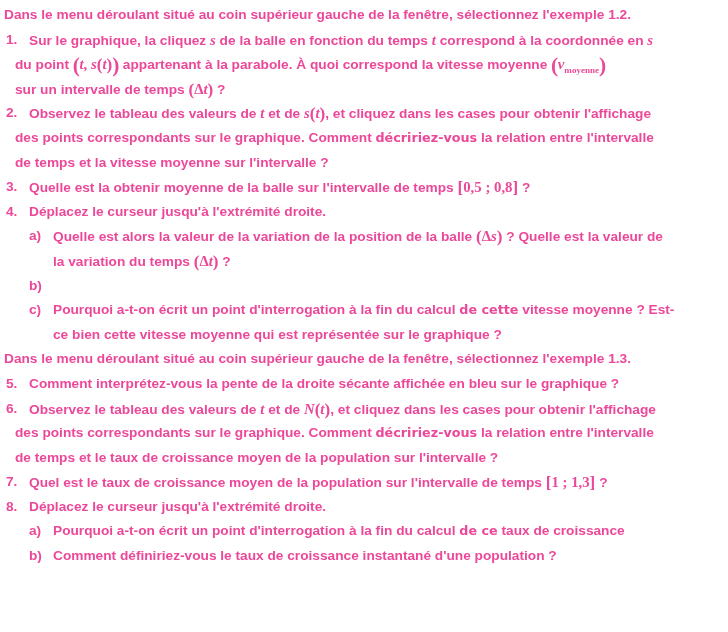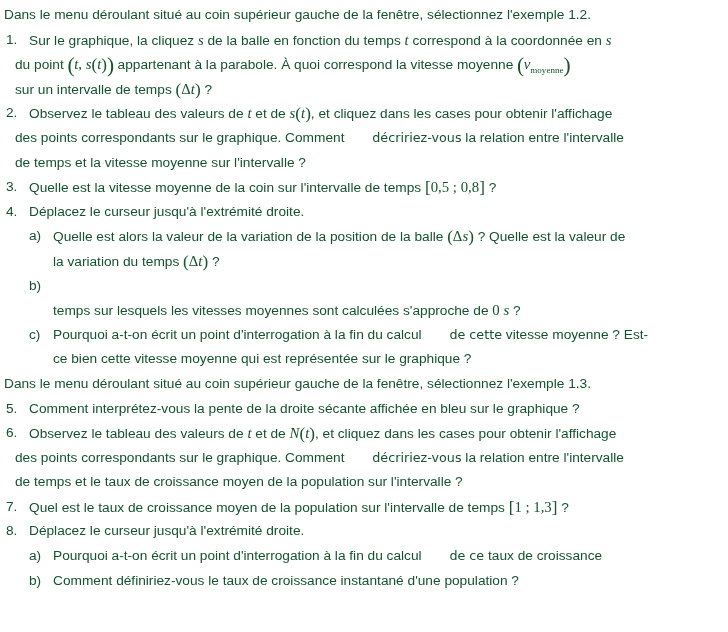--- a/index.html
+++ b/index.html
@@ -14,21 +14,22 @@
     overflow: hidden;
   }
   #doc {
     position: relative;
     box-sizing: border-box;
     width: 728px;
     height: 464px;
     padding-top: 3px;
     font-family: "Liberation Sans", sans-serif;
     font-size: 13.7px;
-    color: #14532d;
+    color: #ec4899;
+    font-weight: bold;
     -webkit-font-smoothing: antialiased;
   }
   .line {
     position: relative;
     height: 24.6px;
     line-height: 24.6px;
     white-space: pre;
     overflow: visible;
   }
   .line.para    { padding-left: 4px;  }
@@ -37,21 +38,21 @@
   .line.sub     { padding-left: 53px; }
   .line.subcont { padding-left: 53px; }
   .marker {
     position: absolute;
     left: 6px;
     top: 0;
   }
   .sub .marker { left: 29px; }
   .plain { font-family: "Liberation Sans", sans-serif; }
   
-  .alt { font-family: "DejaVu Sans", sans-serif; font-size: 0.93em; margin-left: 24px; }
+  .alt { font-family: "DejaVu Sans", sans-serif; font-size: 0.93em; }
   
   .math {
     font-family: "Liberation Serif", serif;
     font-size: 1.08em;
   }
   .math .mi { font-style: italic; }
   .math .mo { font-style: normal; }
   .math .mbr {
     font-style: normal;
     font-size: 1.16em;
@@ -74,26 +75,25 @@
 <body>
 
 <div id="doc">
     <div class="line para"><span class="plain">Dans le menu déroulant situé au coin supérieur gauche de la fenêtre, sélectionnez l'exemple 1.2.</span></div>
     <div class="line item"><span class="marker">1.</span><span class="plain">Sur le graphique, la cliquez </span><span class="math"><span class="mi">s</span></span><span class="plain"> de la balle en fonction du temps </span><span class="math"><span class="mi">t</span></span><span class="plain"> correspond à la coordonnée en </span><span class="math"><span class="mi">s</span></span></div>
     <div class="line cont"><span class="plain">du point </span><span class="math tall"><span class="mbr">(</span></span><span class="math"><span class="mi">t</span><span class="mo">, </span><span class="mi">s</span><span class="mbr">(</span><span class="mi">t</span><span class="mbr">)</span></span><span class="math tall"><span class="mbr">)</span></span><span class="plain"> appartenant à la parabole. À quoi correspond la vitesse moyenne </span><span class="math tall"><span class="mbr">(</span></span><span class="math"><span class="mi">v</span></span><sub class="msub">moyenne</sub><span class="math tall"><span class="mbr">)</span></span></div>
     <div class="line cont"><span class="plain">sur un intervalle de temps </span><span class="math"><span class="mbr">(</span><span class="mo">Δ</span><span class="mi">t</span><span class="mbr">)</span></span><span class="plain"> ?</span></div>
     <div class="line item"><span class="marker">2.</span><span class="plain">Observez le tableau des valeurs de </span><span class="math"><span class="mi">t</span></span><span class="plain"> et de </span><span class="math"><span class="mi">s</span><span class="mbr">(</span><span class="mi">t</span><span class="mbr">)</span></span><span class="plain">, et cliquez dans les cases pour obtenir l'affichage</span></div>
     <div class="line cont"><span class="plain">des points correspondants sur le graphique. Comment </span><span class="alt">décririez-vous</span><span class="plain"> la relation entre l'intervalle</span></div>
     <div class="line cont"><span class="plain">de temps et la vitesse moyenne sur l'intervalle ?</span></div>
-    <div class="line item"><span class="marker">3.</span><span class="plain">Quelle est la vitesse moyenne de la coin sur l'intervalle de temps </span><span class="math"><span class="mbr">[</span><span class="mo">0,5 ; 0,8</span><span class="mbr">]</span></span><span class="plain"> ?</span></div>
+    <div class="line item"><span class="marker">3.</span><span class="plain">Quelle est la obtenir moyenne de la balle sur l'intervalle de temps </span><span class="math"><span class="mbr">[</span><span class="mo">0,5 ; 0,8</span><span class="mbr">]</span></span><span class="plain"> ?</span></div>
     <div class="line item"><span class="marker">4.</span><span class="plain">Déplacez le curseur jusqu'à l'extrémité droite.</span></div>
     <div class="line sub"><span class="marker">a)</span><span class="plain">Quelle est alors la valeur de la variation de la position de la balle </span><span class="math"><span class="mbr">(</span><span class="mo">Δ</span><span class="mi">s</span><span class="mbr">)</span></span><span class="plain"> ? Quelle est la valeur de</span></div>
     <div class="line subcont"><span class="plain">la variation du temps </span><span class="math"><span class="mbr">(</span><span class="mo">Δ</span><span class="mi">t</span><span class="mbr">)</span></span><span class="plain"> ?</span></div>
     <div class="line sub"><span class="marker">b)</span></div>
-    <div class="line subcont"><span class="plain">temps sur lesquels les vitesses moyennes sont calculées s'approche de </span><span class="math"><span class="mo">0 </span><span class="mi">s</span></span><span class="plain"> ?</span></div>
     <div class="line sub"><span class="marker">c)</span><span class="plain">Pourquoi a-t-on écrit un point d'interrogation à la fin du calcul </span><span class="alt">de cette</span><span class="plain"> vitesse moyenne ? Est-</span></div>
     <div class="line subcont"><span class="plain">ce bien cette vitesse moyenne qui est représentée sur le graphique ?</span></div>
     <div class="line para"><span class="plain">Dans le menu déroulant situé au coin supérieur gauche de la fenêtre, sélectionnez l'exemple 1.3.</span></div>
     <div class="line item"><span class="marker">5.</span><span class="plain">Comment interprétez-vous la pente de la droite sécante affichée en bleu sur le graphique ?</span></div>
     <div class="line item"><span class="marker">6.</span><span class="plain">Observez le tableau des valeurs de </span><span class="math"><span class="mi">t</span></span><span class="plain"> et de </span><span class="math"><span class="mi">N</span><span class="mbr">(</span><span class="mi">t</span><span class="mbr">)</span></span><span class="plain">, et cliquez dans les cases pour obtenir l'affichage</span></div>
     <div class="line cont"><span class="plain">des points correspondants sur le graphique. Comment </span><span class="alt">décririez-vous</span><span class="plain"> la relation entre l'intervalle</span></div>
     <div class="line cont"><span class="plain">de temps et le taux de croissance moyen de la population sur l'intervalle ?</span></div>
     <div class="line item"><span class="marker">7.</span><span class="plain">Quel est le taux de croissance moyen de la population sur l'intervalle de temps </span><span class="math"><span class="mbr">[</span><span class="mo">1 ; 1,3</span><span class="mbr">]</span></span><span class="plain"> ?</span></div>
     <div class="line item"><span class="marker">8.</span><span class="plain">Déplacez le curseur jusqu'à l'extrémité droite.</span></div>
     <div class="line sub"><span class="marker">a)</span><span class="plain">Pourquoi a-t-on écrit un point d'interrogation à la fin du calcul </span><span class="alt">de ce</span><span class="plain"> taux de croissance</span></div>

